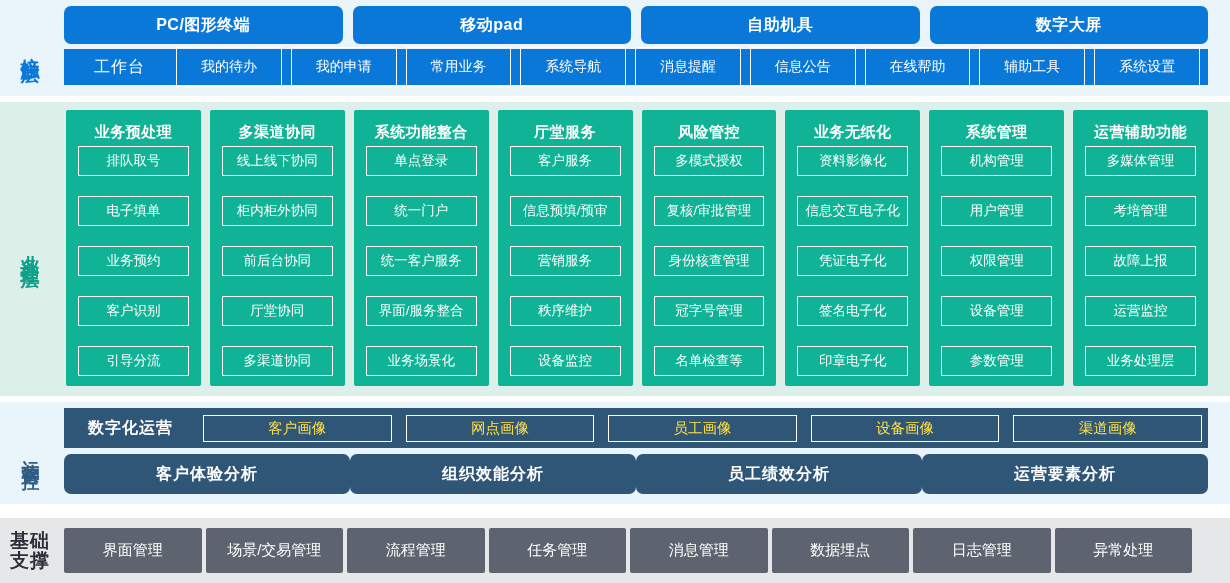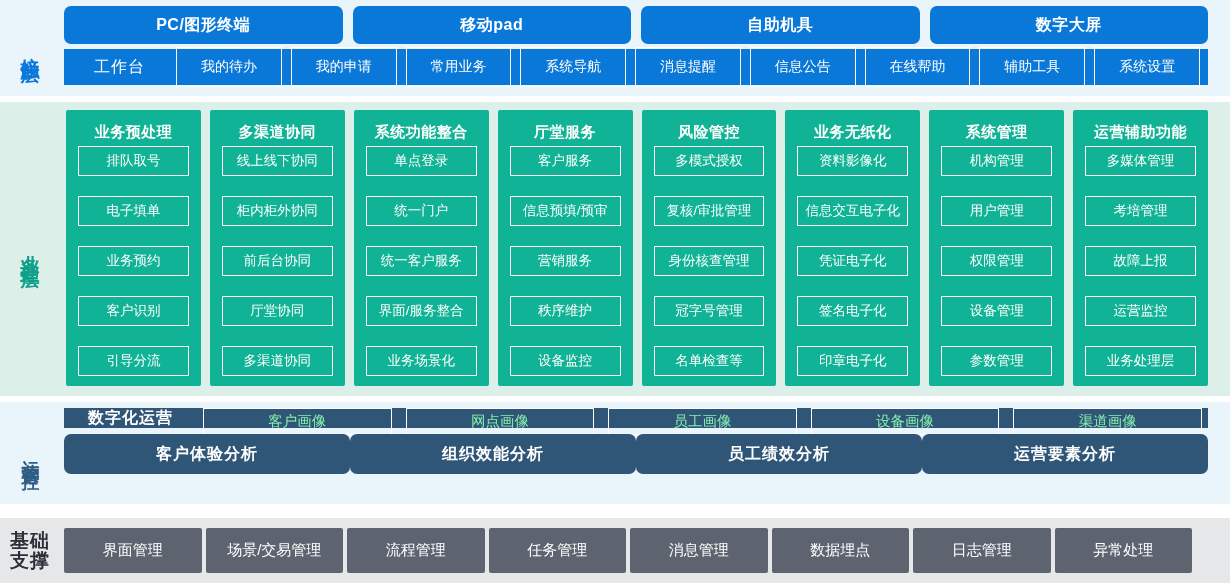--- a/index.html
+++ b/index.html
@@ -162,38 +162,38 @@
     height: 102px;
     background: #eaf4fb;
   }
   #layer-ops .layer-label { color: #2f5d84; font-size: 18px; }
   #layer-ops .layer-body {
     padding: 6px 22px 7px 4px;
     gap: 6px;
   }
   .ops-portrait-bar {
     background: #2f5577;
-    height: 20px;
-    display: flex;
-    align-items: flex-start;
+    height: 40px;
+    display: flex;
+    align-items: center;
     padding: 0 6px;
     gap: 14px;
   }
   .ops-portrait-title {
     color: #ffffff;
     font-size: 16px;
     font-weight: bold;
     padding: 0 16px 0 18px;
     white-space: nowrap;
     letter-spacing: 1px;
   }
   .ops-portrait-item {
     flex: 1 1 0;
     border: 1px solid #ffffff;
-    color: #86efac;
+    color: #fde047;
     font-size: 14.5px;
     height: 27px;
     display: flex;
     align-items: center;
     justify-content: center;
     white-space: nowrap;
   }
   .ops-analysis-row {
     display: flex;
     height: 40px;

